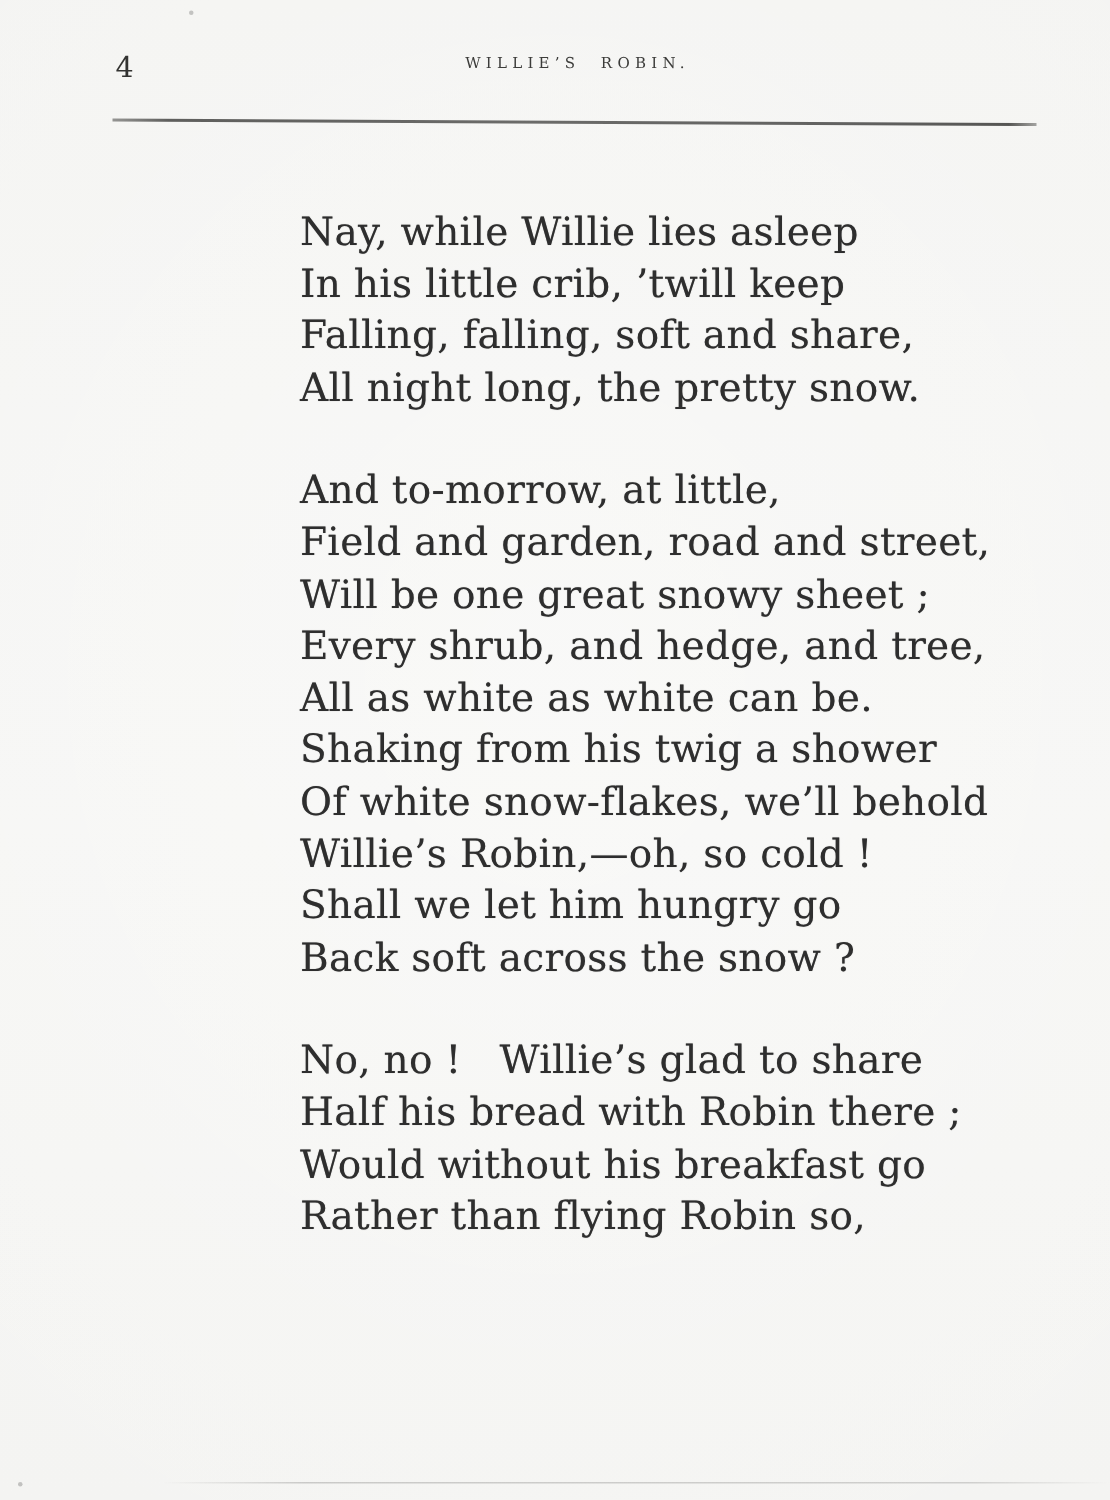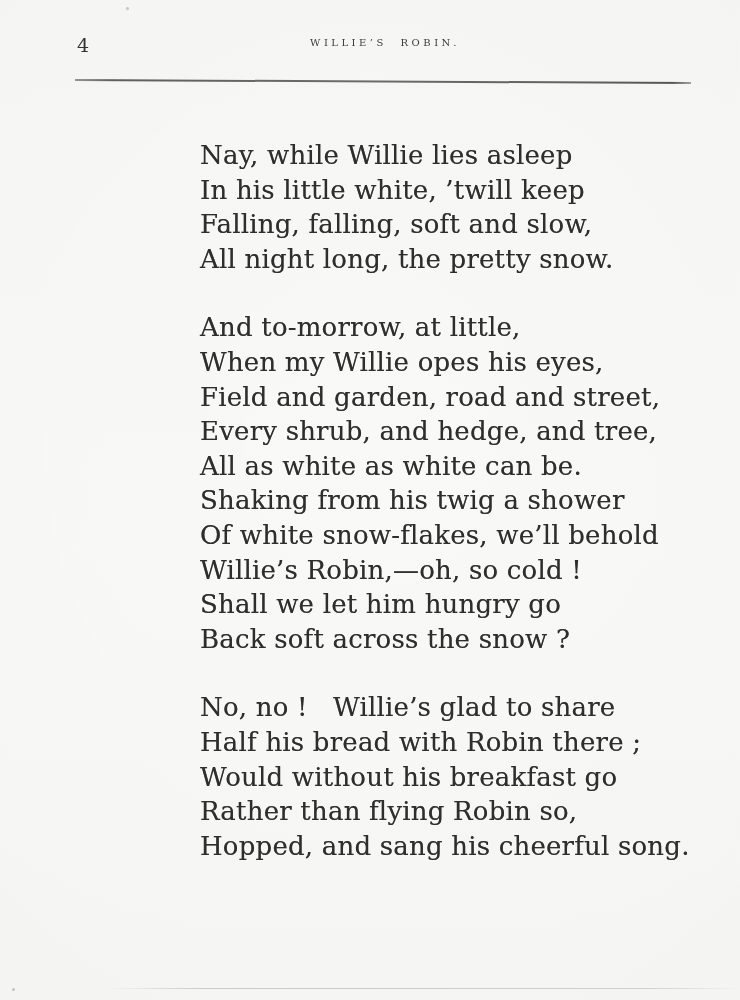--- a/index.html
+++ b/index.html
@@ -87,41 +87,40 @@
 <body>
 
 <div class="page">
   <span class="page-number">4</span>
   <div class="running-title">WILLIE’S ROBIN.</div>
   <div class="header-rule"></div>
 
   <main class="poem">
       <div class="stanza">
         <div class="line">Nay, while Willie lies asleep</div>
-        <div class="line">In his little white, ’twill keep</div>
-        <div class="line">Falling, falling, soft and slow,</div>
+        <div class="line">In his little crib, ’twill keep</div>
+        <div class="line">Falling, falling, soft and share,</div>
         <div class="line">All night long, the pretty snow.</div>
       </div>
       <div class="stanza">
         <div class="line">And to-morrow, at little,</div>
-        <div class="line">When my Willie opes his eyes,</div>
         <div class="line">Field and garden, road and street,</div>
+        <div class="line">Will be one great snowy sheet ;</div>
         <div class="line">Every shrub, and hedge, and tree,</div>
         <div class="line">All as white as white can be.</div>
         <div class="line">Shaking from his twig a shower</div>
         <div class="line">Of white snow-flakes, we’ll behold</div>
         <div class="line">Willie’s Robin,—oh, so cold !</div>
         <div class="line">Shall we let him hungry go</div>
         <div class="line">Back soft across the snow ?</div>
       </div>
       <div class="stanza">
         <div class="line">No, no !   Willie’s glad to share</div>
         <div class="line">Half his bread with Robin there ;</div>
         <div class="line">Would without his breakfast go</div>
         <div class="line">Rather than flying Robin so,</div>
-        <div class="line">Hopped, and sang his cheerful song.</div>
       </div>
     </main>
 
   <div class="bottom-edge"></div>
   <div class="speckle s1"></div>
   <div class="speckle s2"></div>
 </div>
 
 </body></html>

